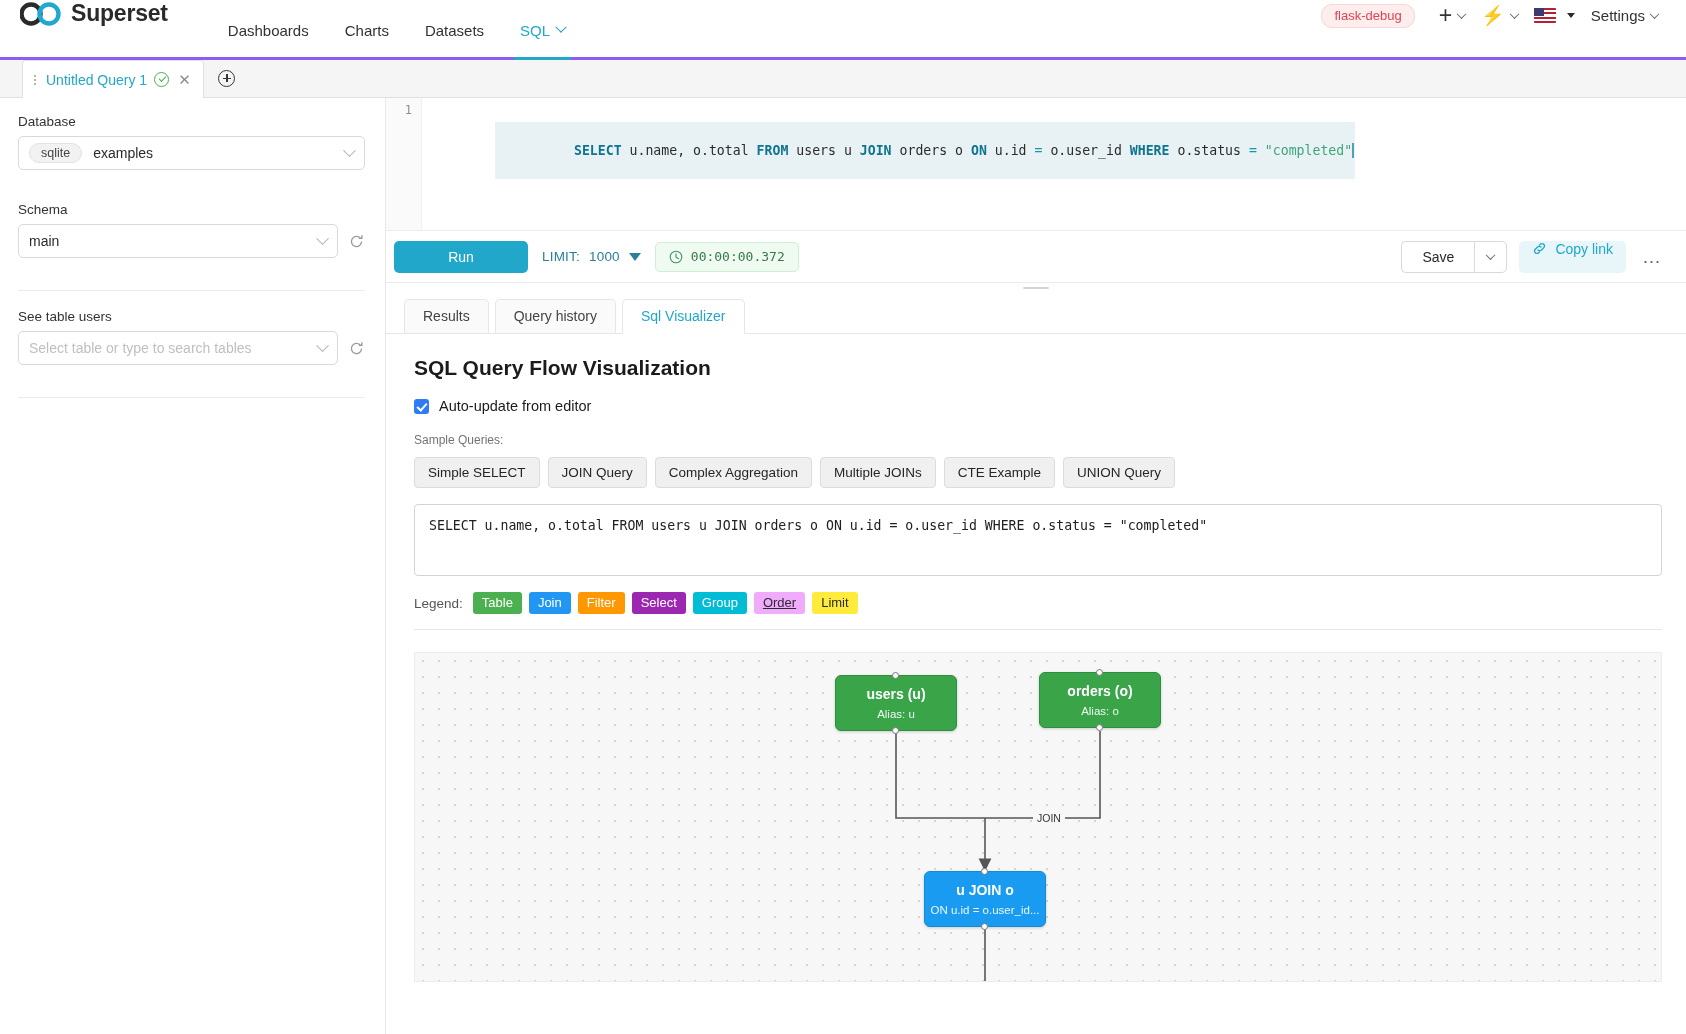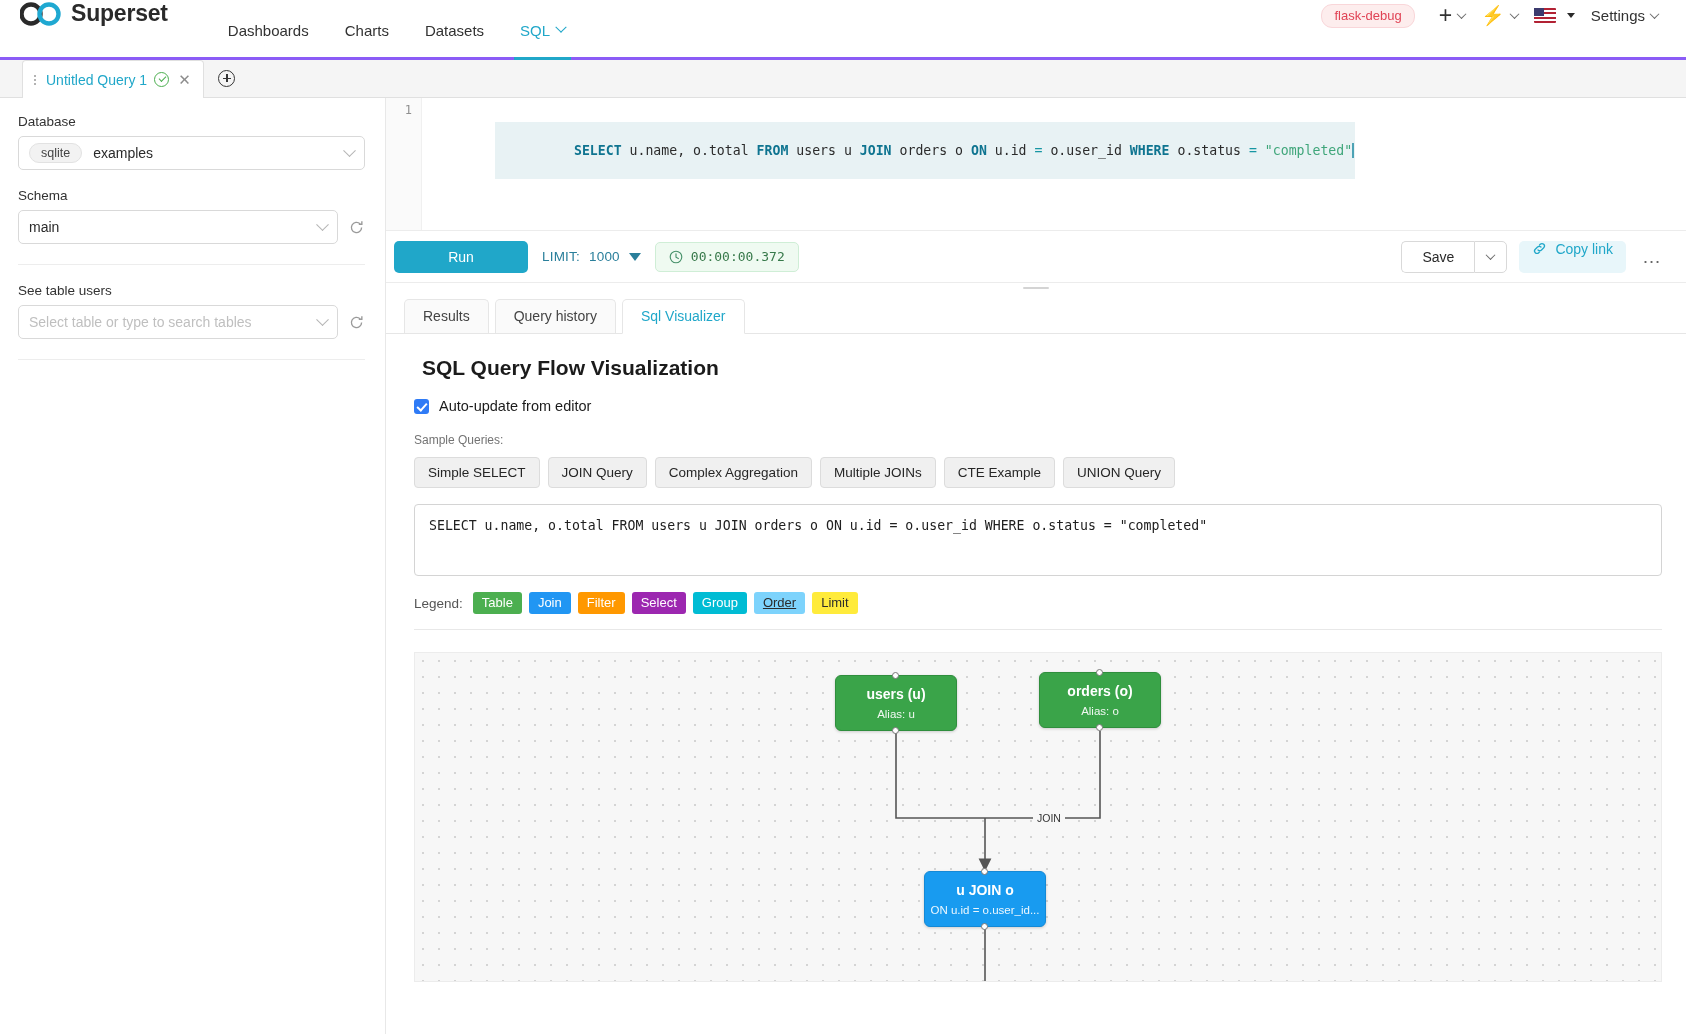--- a/index.html
+++ b/index.html
@@ -135,21 +135,21 @@
   
   .body-split { display: flex; height: calc(1034px - 60px - 38px); }
 
   .left-pane {
     width: 386px; flex: 0 0 386px; background: #fff;
     border-right: 1px solid #e8e8e8;
     padding: 16px 20px 0 18px;
     position: relative;
   }
   .field-label { font-size: 13.5px; color: #323232; margin-bottom: 7px; }
-  .select-row { display: flex; align-items: center; gap: 10px; margin-bottom: 18px; }
+  .select-row { display: flex; align-items: center; gap: 10px; margin-bottom: 32px; }
   .select-box {
     flex: 1; height: 34px; border: 1px solid #d9d9d9; border-radius: 5px;
     display: flex; align-items: center; padding: 0 10px 0 10px;
     background: #fff; cursor: pointer; position: relative;
   }
   .db-chip {
     background: #f2f2f2; border: 1px solid #e2e2e2;
     border-radius: 12px; font-size: 12.5px; color: #444;
     padding: 2px 11px; margin-right: 11px;
   }
@@ -253,21 +253,21 @@
     position: relative; z-index: 2;
   }
   .res-tabs-underline { height: 1px; background: #e6e6e6; margin-top: -1px;}
 
   
   .viz-scroll { flex: 1; overflow: hidden; background: #fff; }
   .viz {
     padding: 22px 24px 0 28px;
   }
   .viz-title {
-    font-size: 21px; font-weight: bold; color: #1b1b1b; margin: 0 8px 18px;
+    font-size: 21px; font-weight: bold; color: #1b1b1b; margin: 0 0 18px;
   }
   .autoupd { display: flex; align-items: center; gap: 10px; margin-bottom: 19px; }
   .cbox {
     width: 15px; height: 15px; border-radius: 3px; background: #2f7bf6;
     position: relative; flex: 0 0 15px; cursor: pointer;
   }
   .cbox::after {
     content:''; position:absolute; left: 4.6px; top: 2.2px;
     width: 4px; height: 8px; border-right: 2px solid #fff; border-bottom: 2px solid #fff;
     transform: rotate(42deg);
@@ -505,21 +505,21 @@
 
         <textarea class="query-box" style="">SELECT u.name, o.total FROM users u JOIN orders o ON u.id = o.user_id WHERE o.status = "completed"</textarea>
 
         <div class="legend-row">
           <span class="legend-label">Legend:</span>
           <span class="lg" style="background: rgb(76, 175, 80);">Table</span>
           <span class="lg" style="background: rgb(33, 150, 243);">Join</span>
           <span class="lg" style="background: rgb(255, 152, 0);">Filter</span>
           <span class="lg" style="background: rgb(156, 39, 176);">Select</span>
           <span class="lg" style="background: rgb(0, 188, 212);">Group</span>
-          <span class="lg" style="background: #7dd3fc; color: rgb(43, 43, 43); text-decoration: underline;">Order</span>
+          <span class="lg" style="background: #f0abfc; color: rgb(43, 43, 43); text-decoration: underline;">Order</span>
           <span class="lg" style="background: rgb(255, 235, 59); color: rgb(43, 43, 43);">Limit</span>
         </div>
 
         <div class="canvas">
           <svg width="100%" height="330" style="position:absolute;left:0;top:0">
             <defs>
               <marker id="arrow" markerWidth="11" markerHeight="11" refX="5" refY="5" orient="auto">
                 <path d="M1,1 L9,5 L1,9 z" fill="#555"></path>
               </marker>
             </defs>

